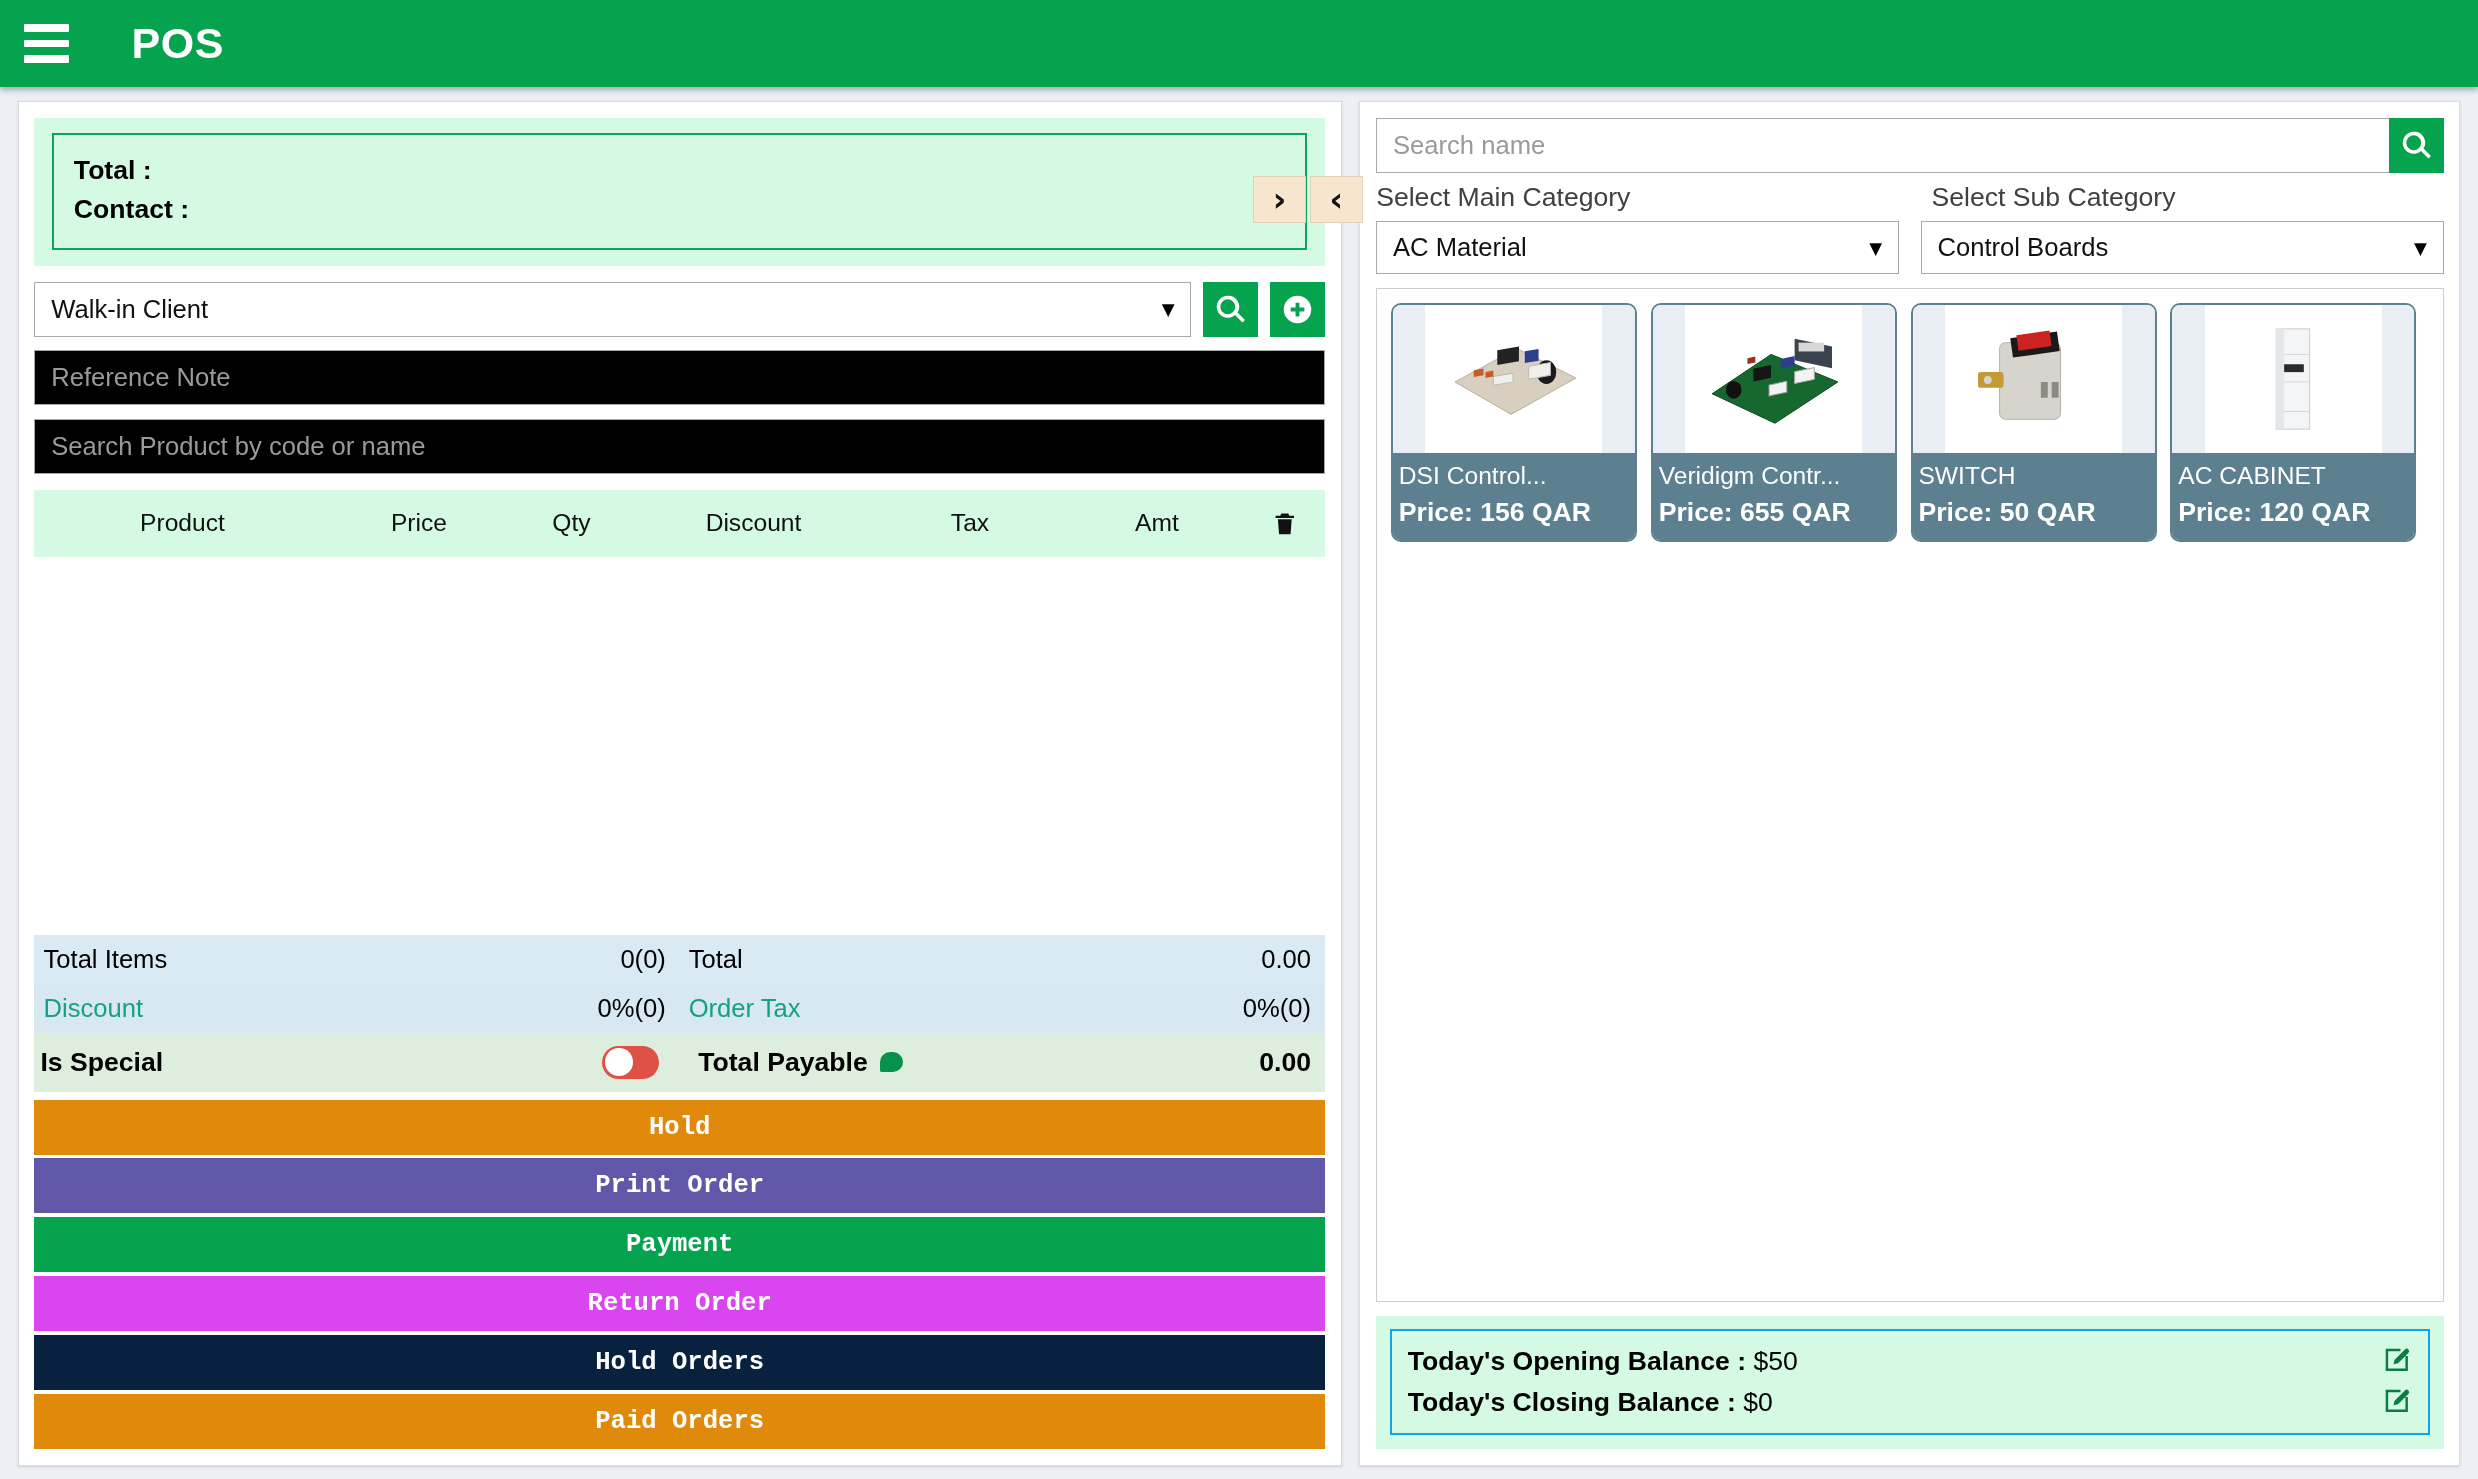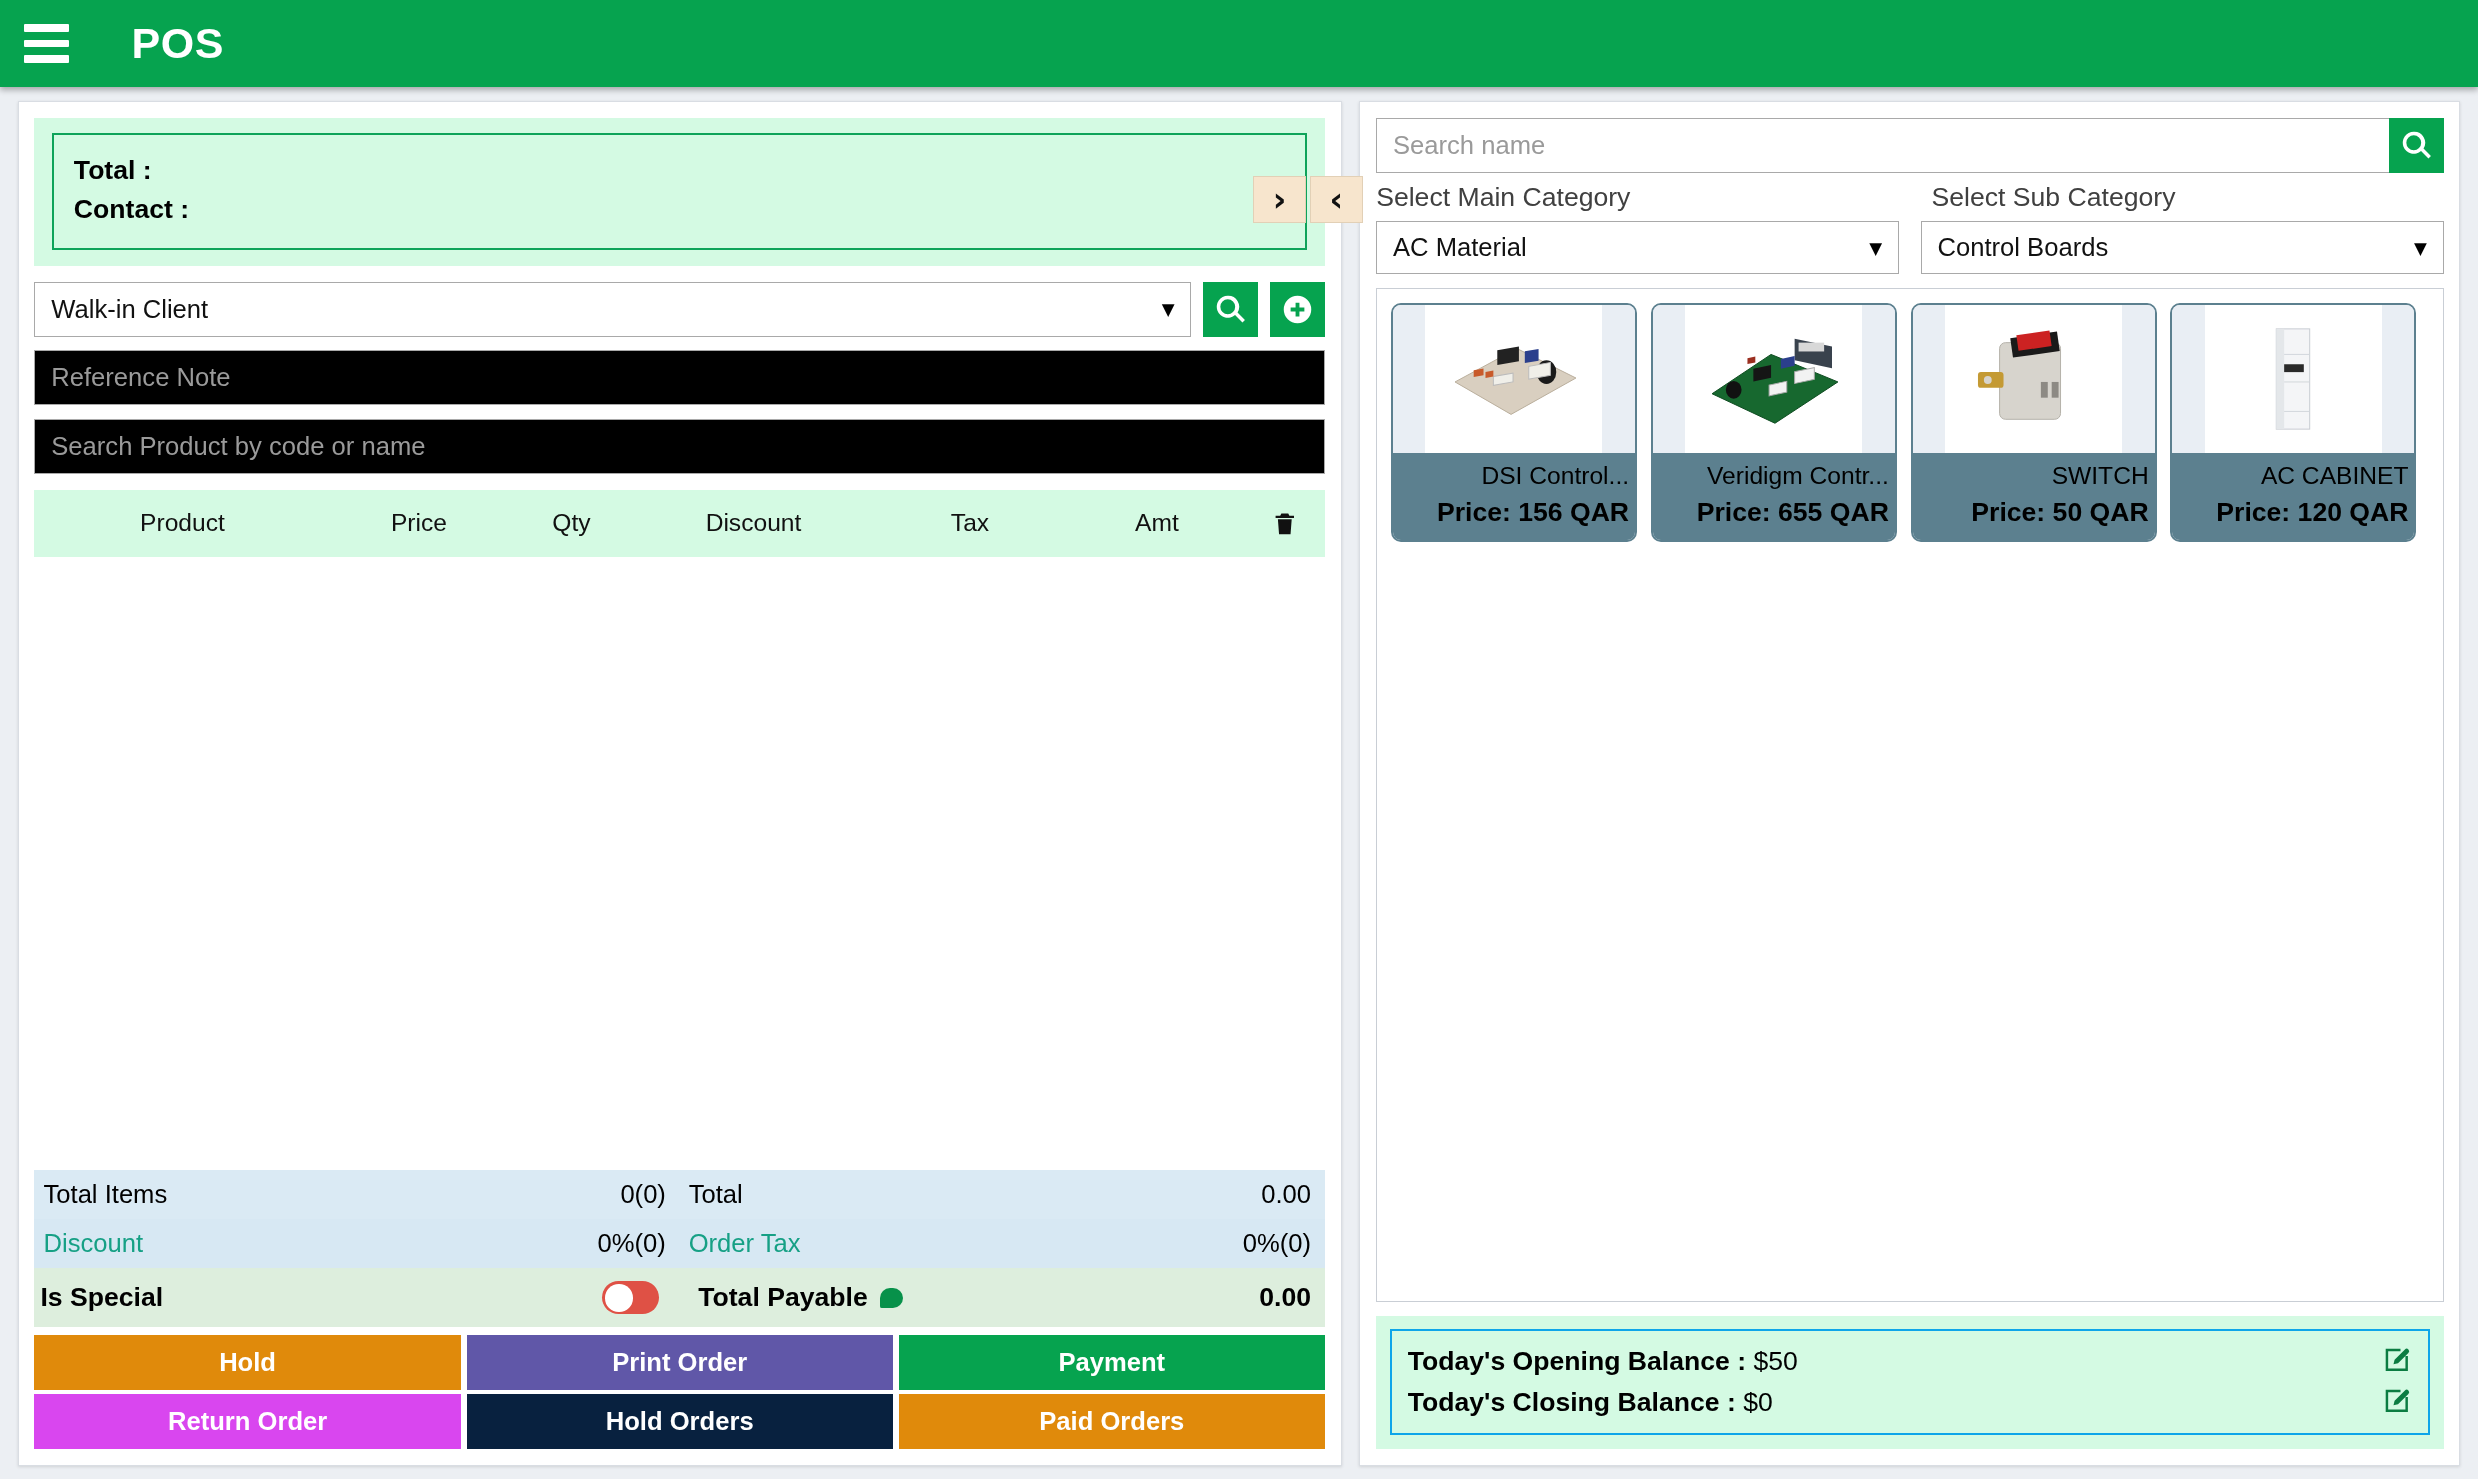--- a/index.html
+++ b/index.html
@@ -97,21 +97,21 @@
   .special-row .lbl { padding-left:5.9px; width:44%; }
   .toggle-pill {
     width:57px; height:33px; border-radius:17.7px; background:#df5145;
     display:flex; align-items:center; padding:3px; cursor:pointer;
   }
   .toggle-pill .knob { width:27.6px; height:27.6px; border-radius:50%; background:#fff; }
   .payable { margin-left:39px; display:flex; align-items:center; gap:11.8px; }
   .bubble { width:23.6px; height:19.7px; background:#07914a; border-radius:10.8px 10.8px 10.8px 2px; display:inline-block; }
   .payable-val { margin-left:auto; padding-right:13.8px; }
 
-  .btn-grid { display:grid; grid-template-columns:repeat(3,1fr); gap:3.9px 5.9px; margin-top:7.9px; }
+  .btn-grid { display:grid; grid-template-columns:repeat(1,1fr); gap:3.9px 5.9px; margin-top:7.9px;font-family:Liberation Mono, monospace; }
   .act-btn {
     height:55px; border:none; cursor:pointer; color:#fff;
     font-size:25.6px; font-weight:700; display:flex; align-items:center; justify-content:center;
   }
 
   
   .rp-inner { padding:15.8px; height:100%; display:flex; flex-direction:column; }
   .search-row { display:flex; }
   .search-input {
     flex:1; height:55px; border:1px solid #a9a9a9; border-right:none; background:#fff;
@@ -129,21 +129,21 @@
   }
   .product-grid { display:flex; gap:13.8px; flex-wrap:wrap; }
   .p-card {
     width:246px; border:2px solid #5c808f; border-radius:9.9px;
     overflow:hidden; cursor:pointer; background:#e9eef4;
   }
   .p-img {
     height:148px; background:#e9eef4; display:flex; align-items:center; justify-content:center;
   }
   .p-img .inner { width:177px; height:148px; background:#fff; display:flex; align-items:center; justify-content:center; }
-  .p-foot { background:#5c808f; padding:7.9px 5.9px 11.8px 5.9px; text-align:right; color:#000000; }
+  .p-foot { background:#5c808f; padding:7.9px 5.9px 11.8px 5.9px; text-align:left; color:#ffffff; }
   .p-name { font-size:24.6px; line-height:1.25; white-space:nowrap; overflow:hidden; }
   .p-price { font-size:26.6px; font-weight:700; margin-top:5.9px; }
 
   .balance-box {
     margin-top:13.8px; background:#d4fae3; padding:13.8px;
   }
   .balance-inner { border:2px solid #0ea5e9; padding:9.9px 15.8px; }
   .bal-row { display:flex; align-items:center; height:41px; }
   .bal-text { font-size:26.6px; color:#000; }
   .bal-text b { font-weight:700; }

